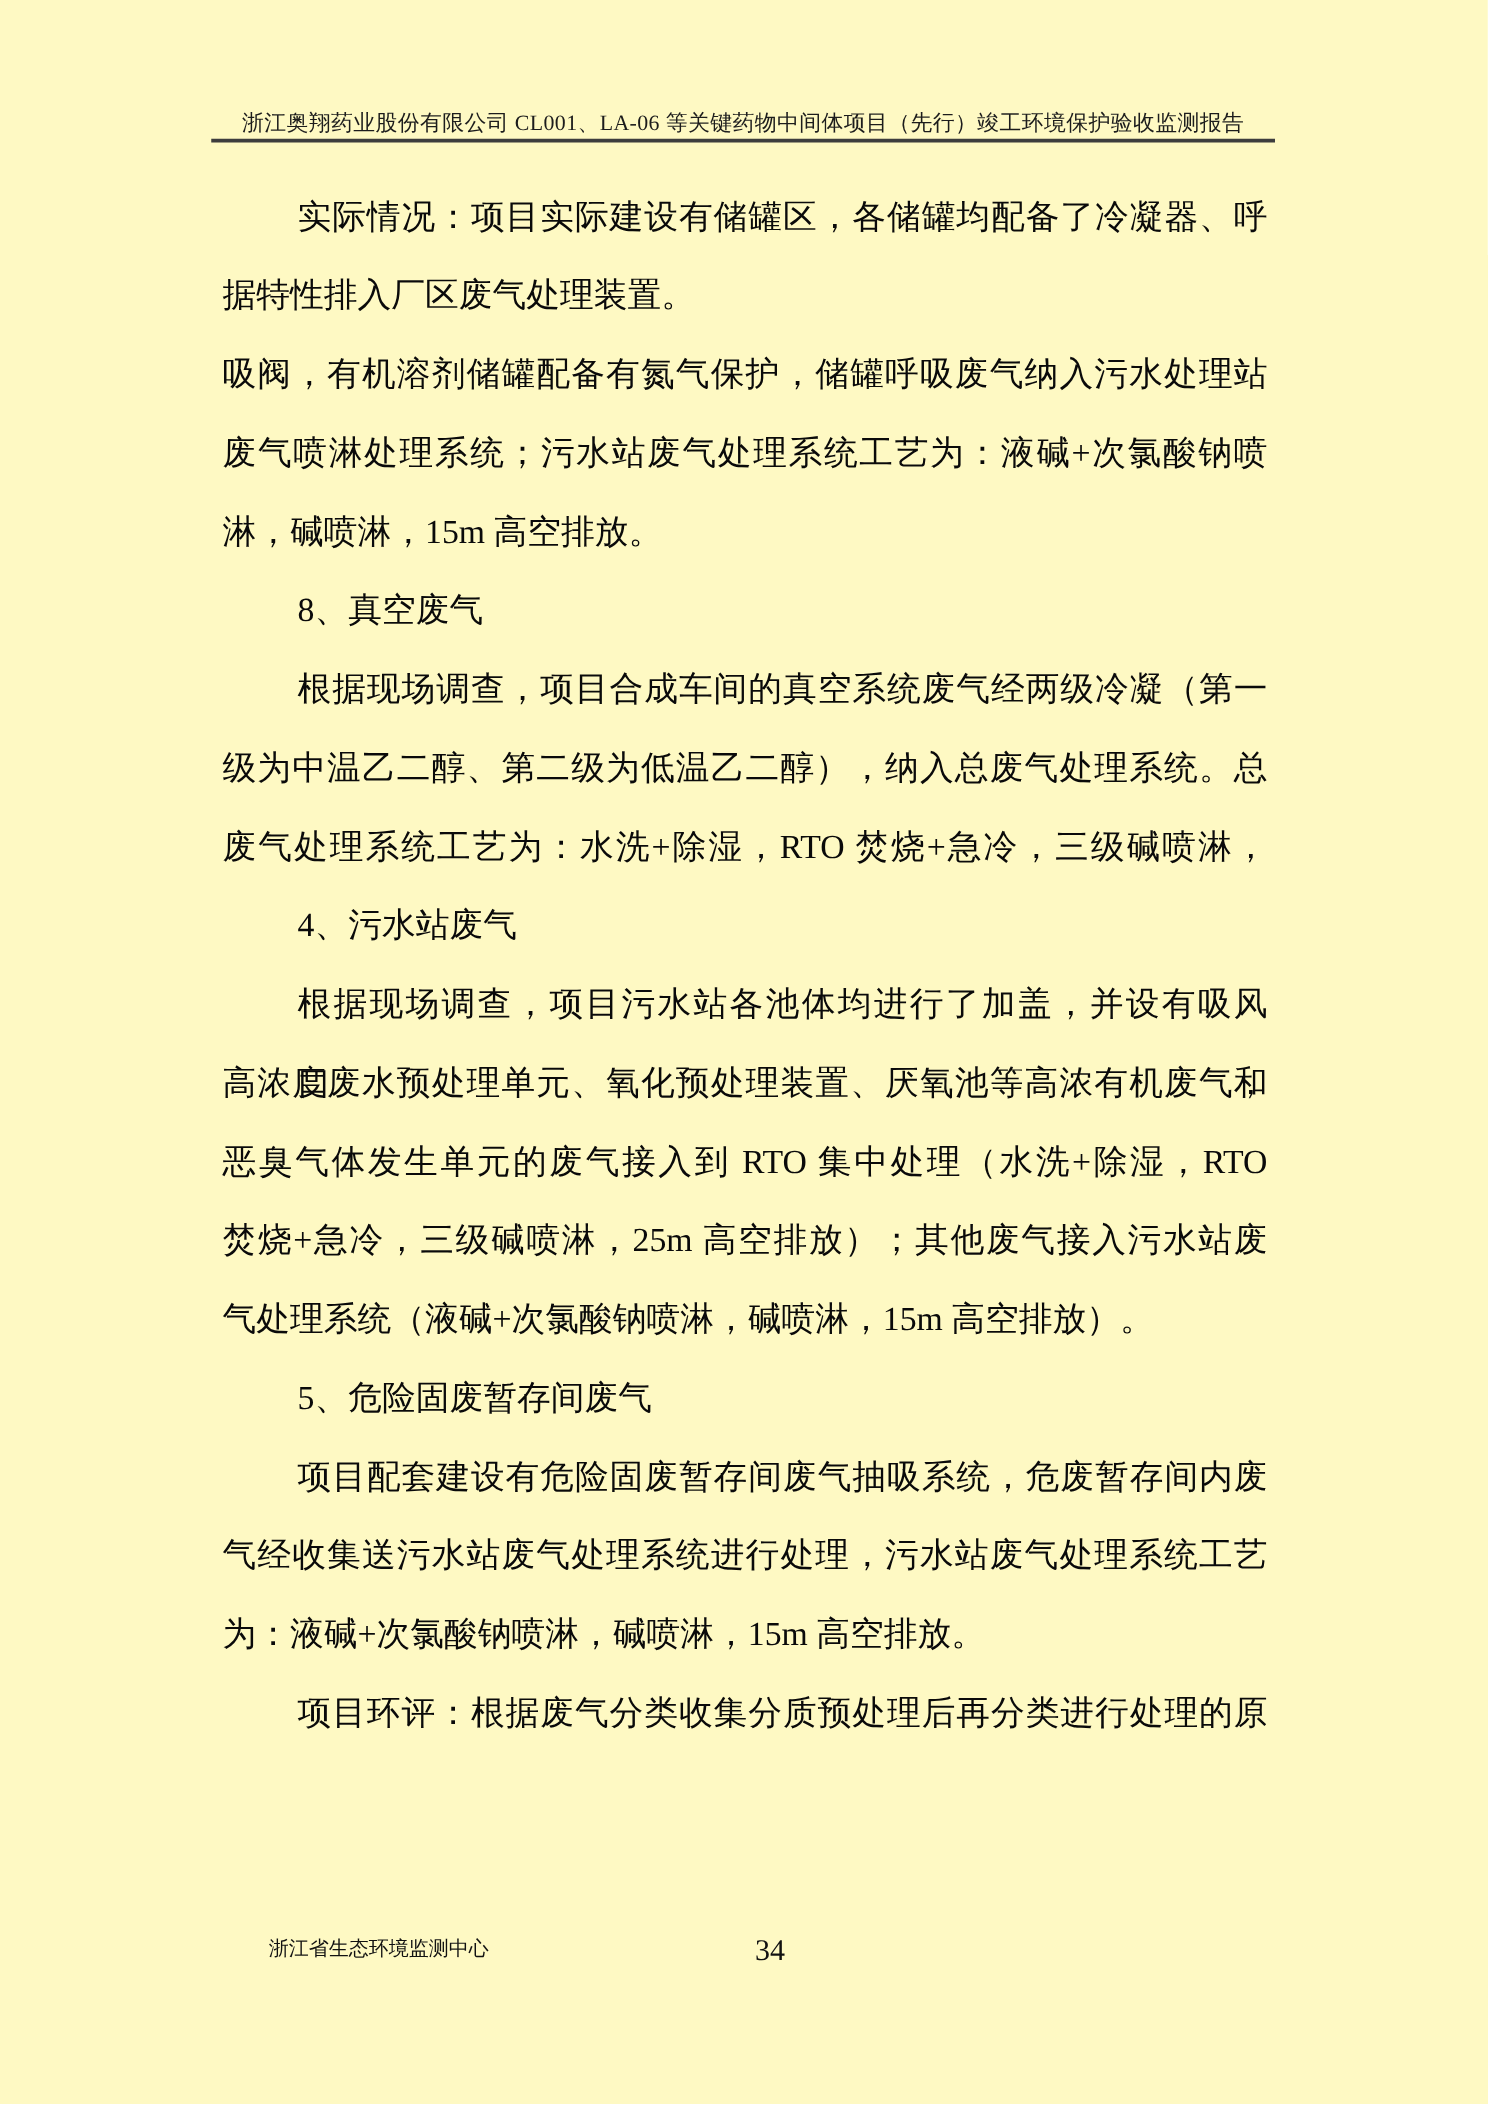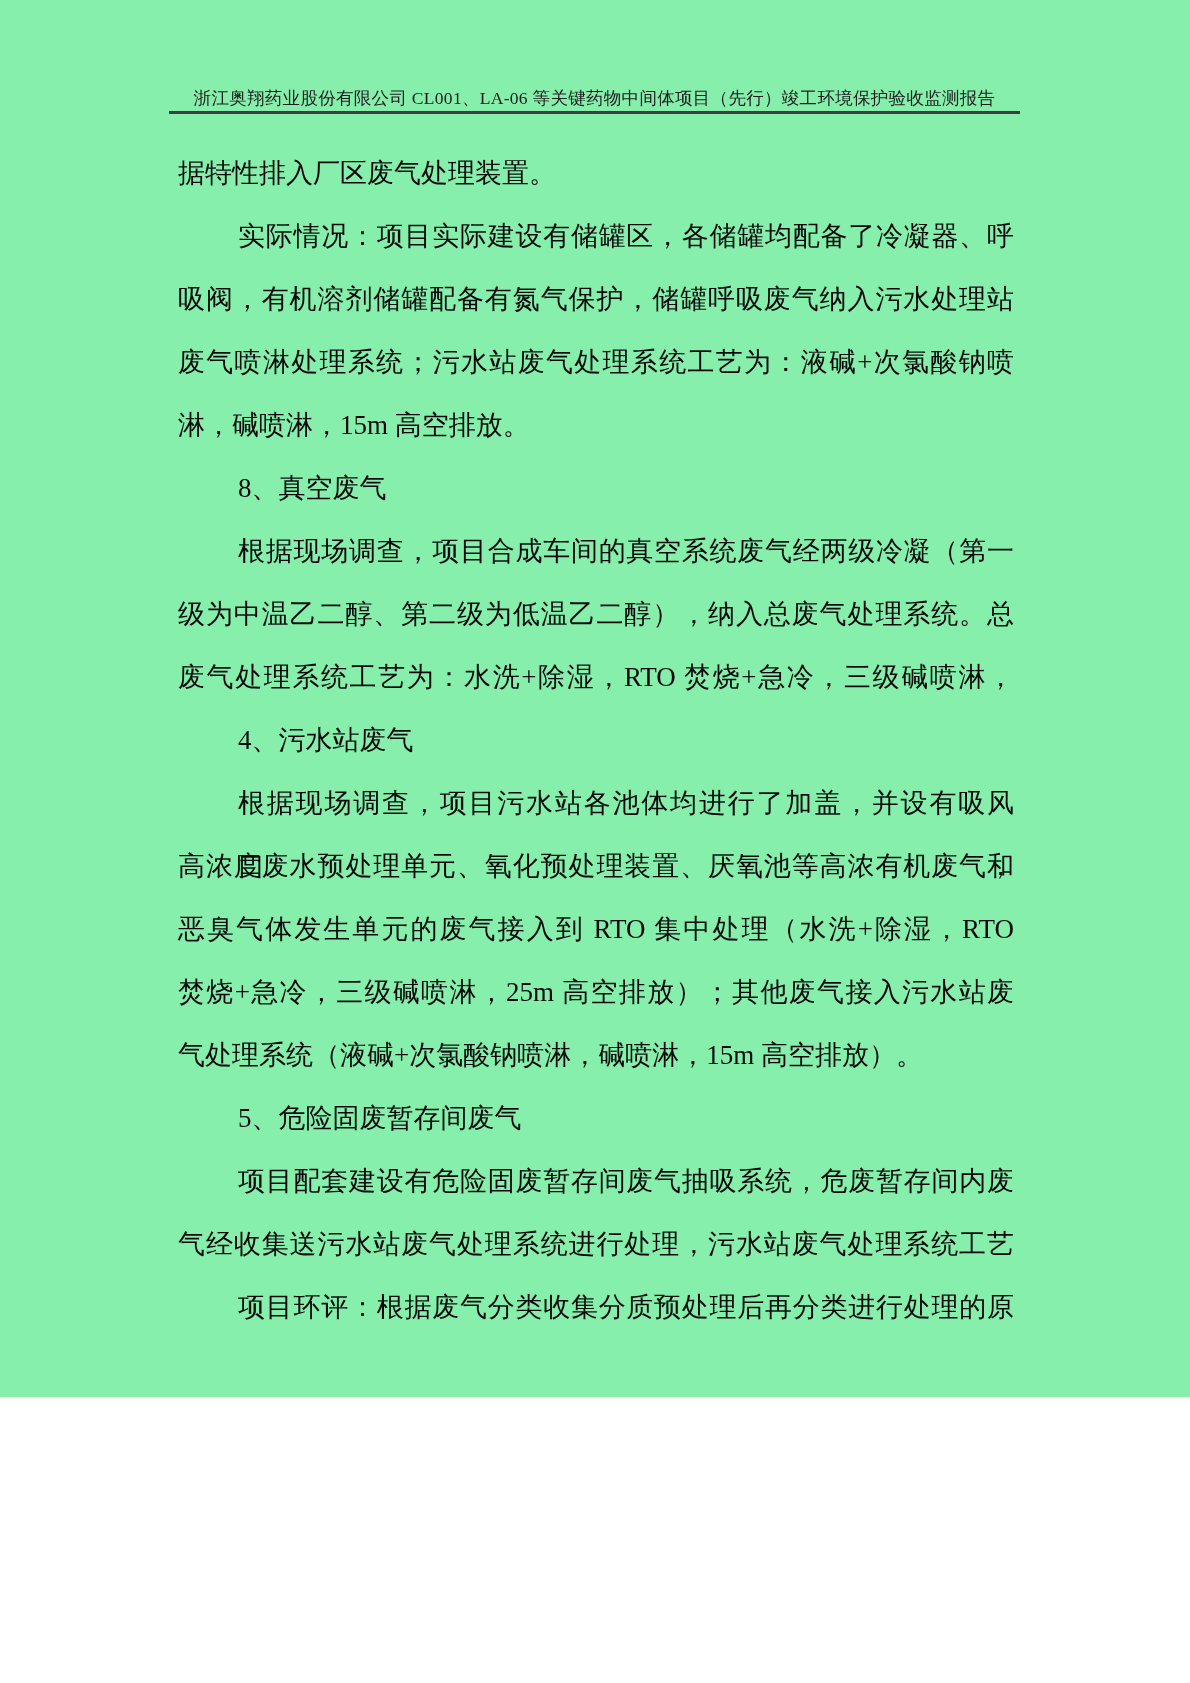--- a/index.html
+++ b/index.html
@@ -5,22 +5,22 @@
   * { margin: 0; padding: 0; box-sizing: border-box; }
   html, body { width: 1190px; height: 1683px; }
   body {
     background: #ffffff;
     font-family: "Liberation Serif", "DejaVu Serif", serif;
     color: #000000;
   }
   .page {
     position: relative;
     width: 1190px;
-    height: 1397px;
-    background: #86efac;
+    height: 1683px;
+    background: #fef9c3;
     overflow: hidden;
   }
   
   .header-title {
     position: absolute;
     left: 169px;
     top: 87px;
     width: 851px;
     text-align: center;
     font-size: 17.5px;
@@ -80,38 +80,39 @@
 </head>
 <body>
 
 <div class="page">
 
   <div class="header-title">浙江奥翔药业股份有限公司 CL001、LA-06 等关键药物中间体项目（先行）竣工环境保护验收监测报告</div>
 
   <div class="header-rule"></div>
 
   <div class="body-block">
+      <div class="line indent fill">实际情况：项目实际建设有储罐区，各储罐均配备了冷凝器、呼</div>
       <div class="line">据特性排入厂区废气处理装置。</div>
-      <div class="line indent fill">实际情况：项目实际建设有储罐区，各储罐均配备了冷凝器、呼</div>
       <div class="line fill">吸阀，有机溶剂储罐配备有氮气保护，储罐呼吸废气纳入污水处理站</div>
       <div class="line fill">废气喷淋处理系统；污水站废气处理系统工艺为：液碱+次氯酸钠喷</div>
       <div class="line">淋，碱喷淋，15m 高空排放。</div>
       <div class="line indent">8、真空废气</div>
       <div class="line indent fill">根据现场调查，项目合成车间的真空系统废气经两级冷凝（第一</div>
       <div class="line fill">级为中温乙二醇、第二级为低温乙二醇），纳入总废气处理系统。总</div>
       <div class="line fill">废气处理系统工艺为：水洗+除湿，RTO 焚烧+急冷，三级碱喷淋，</div>
       <div class="line indent">4、污水站废气</div>
       <div class="line indent fill">根据现场调查，项目污水站各池体均进行了加盖，并设有吸风口，</div>
       <div class="line fill">高浓度废水预处理单元、氧化预处理装置、厌氧池等高浓有机废气和</div>
       <div class="line fill">恶臭气体发生单元的废气接入到 RTO 集中处理（水洗+除湿，RTO</div>
       <div class="line fill">焚烧+急冷，三级碱喷淋，25m 高空排放）；其他废气接入污水站废</div>
       <div class="line">气处理系统（液碱+次氯酸钠喷淋，碱喷淋，15m 高空排放）。</div>
       <div class="line indent">5、危险固废暂存间废气</div>
       <div class="line indent fill">项目配套建设有危险固废暂存间废气抽吸系统，危废暂存间内废</div>
       <div class="line fill">气经收集送污水站废气处理系统进行处理，污水站废气处理系统工艺</div>
+      <div class="line">为：液碱+次氯酸钠喷淋，碱喷淋，15m 高空排放。</div>
       <div class="line indent fill">项目环评：根据废气分类收集分质预处理后再分类进行处理的原</div>
     </div>
 
   <div class="footer-org">浙江省生态环境监测中心</div>
 
   <div class="page-num">34</div>
 
 </div>
 
 </body></html>

